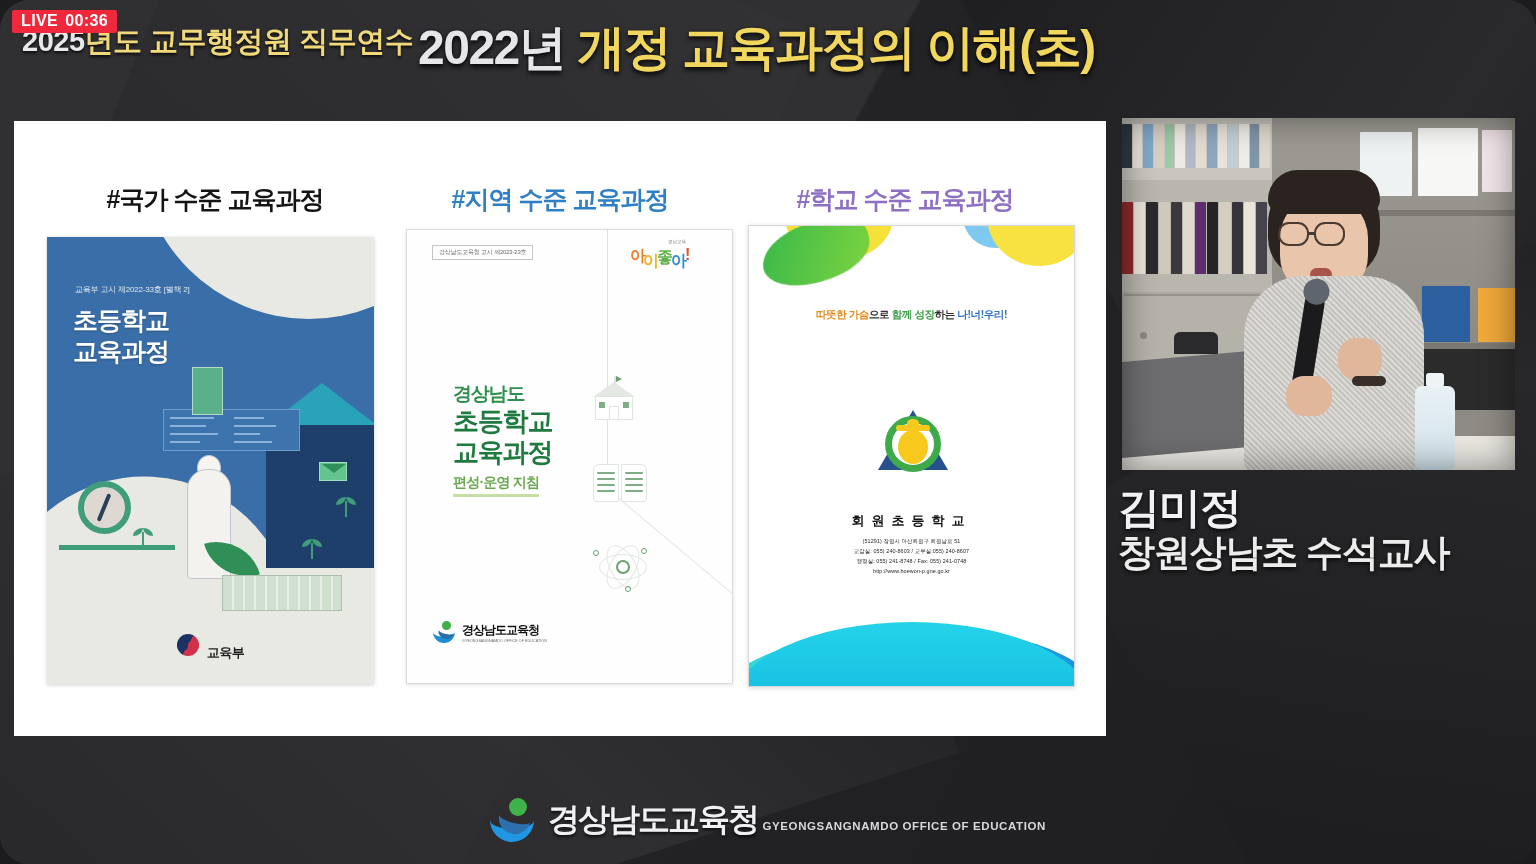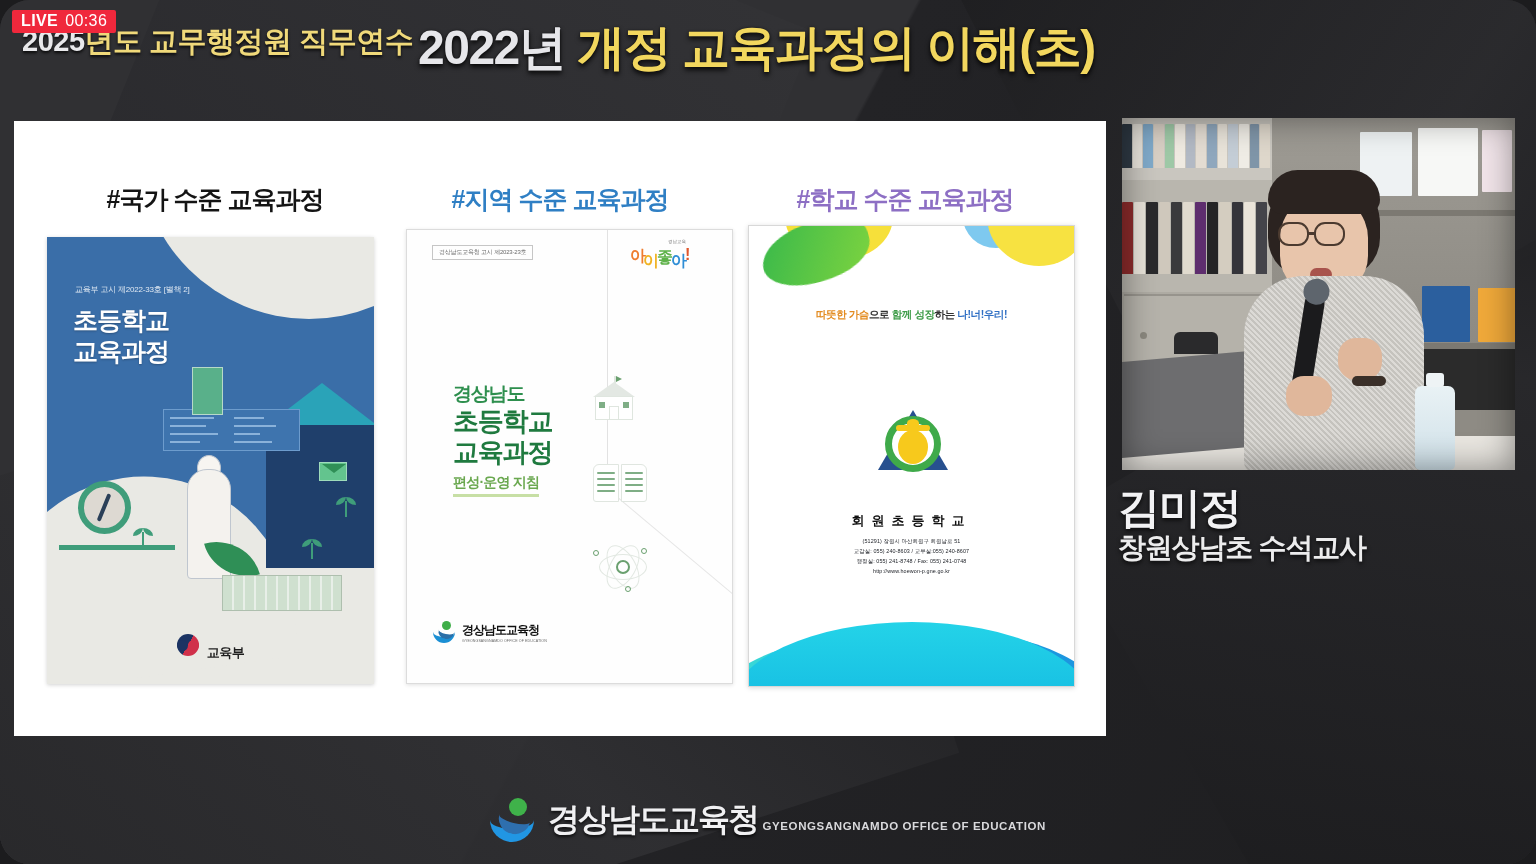--- a/index.html
+++ b/index.html
@@ -31,21 +31,21 @@
 
   
   .live-badge {
     position:absolute; left:12px; top:10px; z-index:40;
     background:#f0283c; color:#ffffff;
     font-size:16px; font-weight:bold; letter-spacing:.4px;
     padding:3px 9px 4px 9px; border-radius:2px;
     display:flex; align-items:center; gap:7px; line-height:1;
   }
   .live-badge .lbl { font-size:16px; }
-  .live-badge .tmr { font-size:16px; font-weight:normal; }
+  .live-badge .tmr { font-size:16px; font-weight:bold; }
 
   .subtitle-line {
     position:absolute; left:22px; top:22px; z-index:30;
     font-size:29px; font-weight:bold; white-space:nowrap;
     letter-spacing:-.5px;
   }
   .subtitle-line .w { color:#e9e9ec; text-shadow:0 2px 3px rgba(0,0,0,.8); }
   .subtitle-line .y { color:#f0d97a; text-shadow:0 2px 3px rgba(0,0,0,.8); }
 
   .main-title {
@@ -461,21 +461,21 @@
     pointer-events:none;
   }
 
   
   .presenter { position:absolute; left:1118px; top:484px; z-index:30; }
   .presenter .nm {
     font-size:42px; font-weight:bold; color:#f2f2f4; letter-spacing:-1px;
     text-shadow:0 2px 4px rgba(0,0,0,.8); line-height:1.12;
   }
   .presenter .role {
-    font-size:28px; font-weight:bold; color:#ececed; letter-spacing:-1.2px;
+    font-size:37px; font-weight:bold; color:#ececed; letter-spacing:-1.2px;
     text-shadow:0 2px 4px rgba(0,0,0,.8); line-height:1.2; white-space:nowrap;
   }
 
   
   .org {
     position:absolute; left:0; bottom:22px; width:100%; z-index:30;
     display:flex; align-items:center; justify-content:center; gap:14px;
   }
   .org-mark { position:relative; width:44px; height:44px; }
   .org-mark .gdot { position:absolute; left:19px; top:0; width:18px; height:18px; background:#3fb24a; border-radius:50%; }

